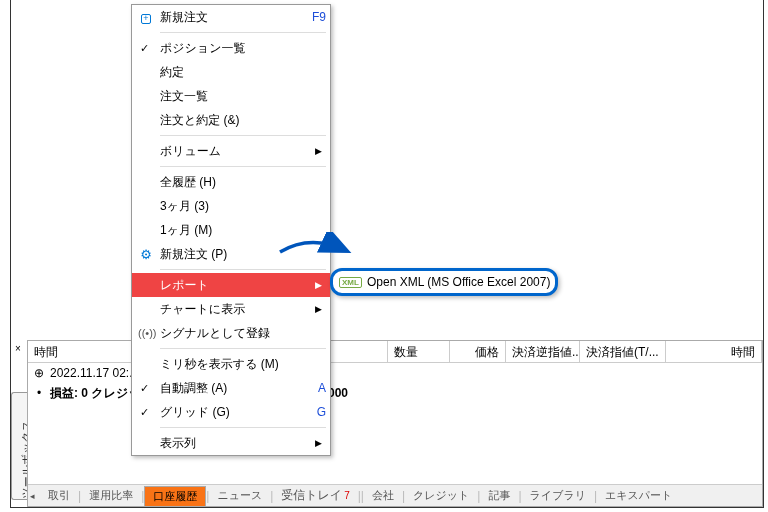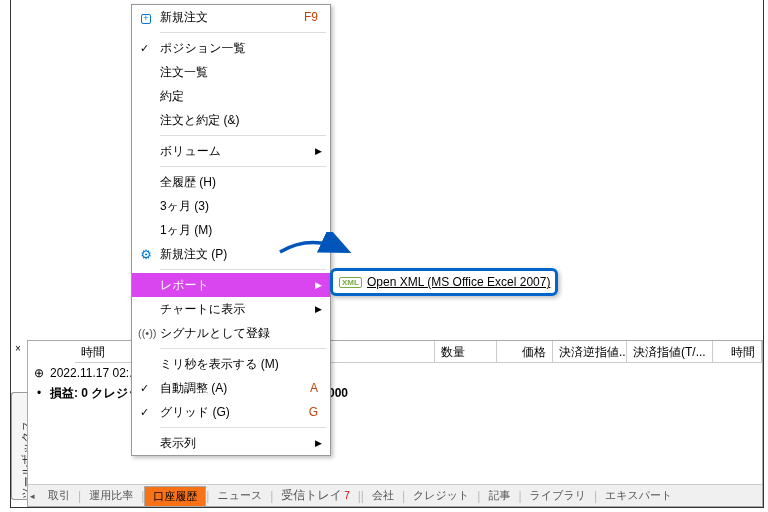--- a/index.html
+++ b/index.html
@@ -6,45 +6,45 @@
   body { background: #fff; width: 768px; height: 512px; position: relative; overflow: hidden; }
   .frame { position: absolute; left: 10px; top: 0; right: 4px; bottom: 4px; border: 1px solid #333; border-top: none; background: #fff; }
 
   
   .toolbox-tab { position: absolute; left: 11px; top: 392px; height: 108px; width: 16px; border: 1px solid #999; border-right: none; background: #f5f5f5; border-radius: 3px 0 0 3px; }
   .toolbox-tab span { display: block; transform: rotate(-90deg); transform-origin: center; white-space: nowrap; position: relative; top: 48px; left: -36px; width: 100px; font-size: 11px; color: #333; }
 
   
   .panel { position: absolute; left: 27px; top: 340px; right: 5px; bottom: 5px; border: 1px solid #aaa; background: #fff; }
   .panel-close { position: absolute; left: -13px; top: 2px; font-size: 10px; color: #000; cursor: pointer; }
-  .panel-header { height: 22px; border-bottom: 1px solid #ccc; display: flex; align-items: stretch; background: #fff; margin-left: 47px; }
+  .panel-header { height: 22px; border-bottom: 1px solid #ccc; display: flex; align-items: stretch; background: #fff; }
   .panel-header .col { border-right: 1px solid #ccc; padding: 3px 6px; white-space: nowrap; overflow: hidden; }
   .panel-body .row { height: 20px; display: flex; align-items: center; padding: 0 4px; }
   .panel-body .row .sym { width: 14px; text-align: center; margin-right: 4px; }
   .panel-tabs { position: absolute; bottom: 0; left: 0; right: 0; height: 22px; display: flex; align-items: center; overflow: hidden; padding-left: 12px; background: #f0f0f0; border-top: 1px solid #ccc; }
   .panel-tabs .tab { padding: 2px 8px; color: #555; white-space: nowrap; font-size: 11px; }
   .panel-tabs .sep { color: #bbb; }
   .panel-tabs .tab.active { background: #f97316; border: 1px solid #aaa; border-bottom: none; color: #000; }
   .panel-tabs .badge { color: #d00; font-size: 10px; margin-left: 2px; }
   .panel-tabs .arrow { position: absolute; left: 2px; color: #555; font-size: 9px; }
 
   
   .ctxmenu { position: absolute; left: 131px; top: 4px; width: 200px; background: #fff; border: 1px solid #999; box-shadow: 2px 2px 4px rgba(0,0,0,0.25); }
   .ctxmenu .item { height: 24px; display: flex; align-items: center; padding: 0 8px 0 28px; position: relative; white-space: nowrap; }
-  .ctxmenu .item.highlighted { background: #d946ef; color: #fff; }
+  .ctxmenu .item.highlighted { background: #ef4444; color: #fff; }
   .ctxmenu .sep { height: 1px; background: #ddd; margin: 3px 4px 3px 28px; }
   .ctxmenu .item .check { position: absolute; left: 8px; font-size: 11px; }
   .ctxmenu .item .icon { position: absolute; left: 6px; width: 16px; text-align: center; }
   .ctxmenu .item .submenu-arrow { position: absolute; right: 8px; font-size: 9px; }
-  .ctxmenu .item .accel { position: absolute; right: 12px; color: #c2410c; }
+  .ctxmenu .item .accel { position: absolute; right: 4px; color: #1d4ed8; }
   .ctxmenu .item.highlighted .accel,
   .ctxmenu .item.highlighted .submenu-arrow { color: #fff; }
 
   
-  .submenu { position: absolute; left: 330px; top: 268px; width: 228px; background: #fff; border: 3px solid #0066cc; border-radius: 6px; box-shadow: 2px 2px 4px rgba(0,0,0,0.25); text-decoration: underline; }
+  .submenu { position: absolute; left: 330px; top: 268px; width: 228px; background: #fff; border: 3px solid #0066cc; border-radius: 12px; box-shadow: 2px 2px 4px rgba(0,0,0,0.25); }
   .submenu .item { height: 22px; display: flex; align-items: center; padding: 0 8px 0 34px; position: relative; white-space: nowrap; }
   .submenu .item .badge { position: absolute; left: 6px; font-size: 8px; font-weight: bold; color: #7a4; border: 1px solid #7a4; padding: 0 2px; border-radius: 2px; }
   .submenu .item .badge.html { color: #06c; border-color: #06c; }
 
   
   .arrow-anno { position: absolute; left: 275px; top: 232px; pointer-events: none; }
 
   
   .ico-plus { color: #0078d7; border: 1px solid #0078d7; width: 10px; height: 10px; display: inline-flex; align-items: center; justify-content: center; font-size: 9px; border-radius: 2px; line-height: 1; }
   .ico-gear { color: #0078d7; font-size: 13px; }
@@ -112,24 +112,24 @@
     <span class="icon"><span class="ico-plus">+</span></span>
     <span>新規注文</span>
     <span class="accel">F9</span>
   </div>
   <div class="sep"></div>
   <div class="item">
     <span class="check">✓</span>
     <span>ポジション一覧</span>
   </div>
   <div class="item">
-      <span>注文一覧</span>
+      <span>約定</span>
     </div>
   <div class="item">
-      <span>約定</span>
+      <span>注文一覧</span>
     </div>
   <div class="item">
       <span>注文と約定 (&amp;)</span>
     </div>
   <div class="sep"></div>
   <div class="item">
     <span>ボリューム</span>
     <span class="submenu-arrow">▶</span>
   </div>
   <div class="sep"></div>

